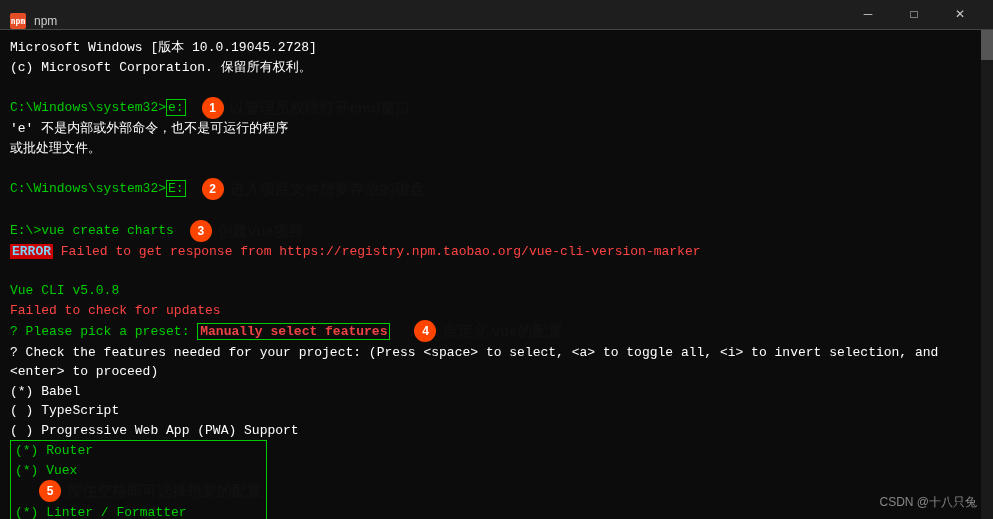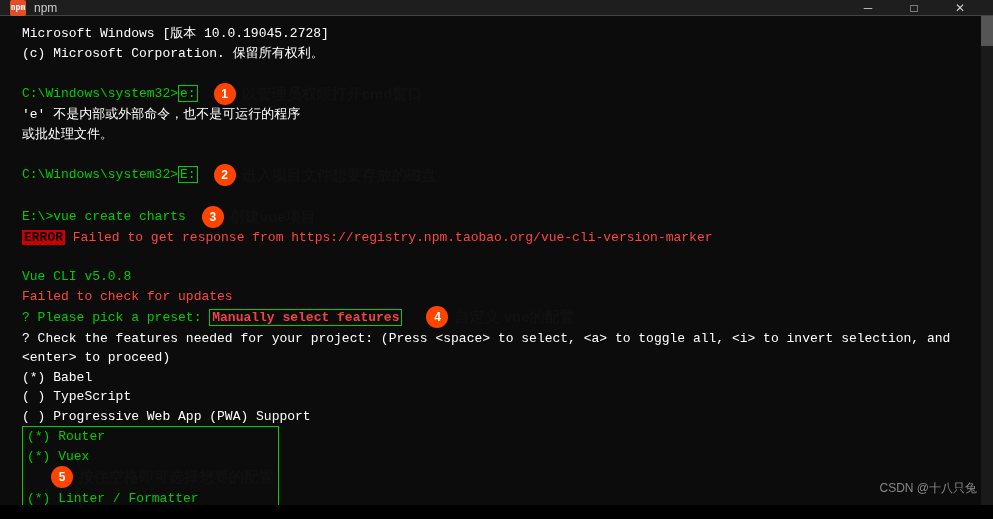--- a/index.html
+++ b/index.html
@@ -8,23 +8,23 @@
       height: 519px;
       background: #000;
       font-family: 'Courier New', Courier, monospace;
       font-size: 13px;
       overflow: hidden;
     }
 
     
     .title-bar {
       background: #1e1e1e;
-      height: 16px;
-      display: flex;
-      align-items: center;
+      height: 30px;
+      display: flex;
+      align-items: flex-end;
       padding: 0 10px;
       justify-content: space-between;
       border-bottom: 1px solid #444;
     }
     .title-bar-left {
       display: flex;
       align-items: center;
       gap: 8px;
     }
     .title-bar-icon {
@@ -57,21 +57,21 @@
       color: #ccc;
       font-size: 12px;
       cursor: pointer;
       font-family: 'Segoe UI', sans-serif;
     }
 
     
     .terminal {
       background: #0c0c0c;
       color: #cccccc;
-      padding: 8px 22px;
+      padding: 8px 10px;
       height: calc(519px - 30px);
       overflow: hidden;
       line-height: 1.5;
       position: relative;
     }
 
     .line { white-space: pre; display: block; }
 
     .green { color: #00cc00; }
     .red { color: #ff4444; }
@@ -168,21 +168,21 @@
   
   <div style="display:flex;align-items:center;">
     <span class="line green">E:\&gt;vue create charts</span>
     <div style="display:flex;align-items:center;gap:6px;margin-left:16px;">
       <div class="anno-circle">3</div>
       <span style="font-family:'Microsoft YaHei','SimHei',sans-serif;font-size:15px;font-weight:bold;color:#111;">创建vue项目</span>
     </div>
   </div>
 
   
-  <span class="line"><span style="background:#cc0000;color:#000000;padding:0 2px;font-weight:bold;">ERROR</span><span style="color:#ff4444;"> Failed to get response from https://registry.npm.taobao.org/vue-cli-version-marker</span></span>
+  <span class="line"><span style="background:#cc0000;color:#7dd3fc;padding:0 2px;font-weight:bold;">ERROR</span><span style="color:#ff4444;"> Failed to get response from https://registry.npm.taobao.org/vue-cli-version-marker</span></span>
   <span class="line">&nbsp;</span>
 
   
   <span class="line green">Vue CLI v5.0.8</span>
   <span class="line red">Failed to check for updates</span>
 
   
   <div style="display:flex;align-items:center;">
     <span class="line green">? Please pick a preset: <span style="border:1.5px solid #00cc00;color:#ef4444;padding:0 2px;font-weight:bold;">Manually select features</span></span>
     <div style="display:flex;align-items:center;gap:6px;margin-left:24px;">

